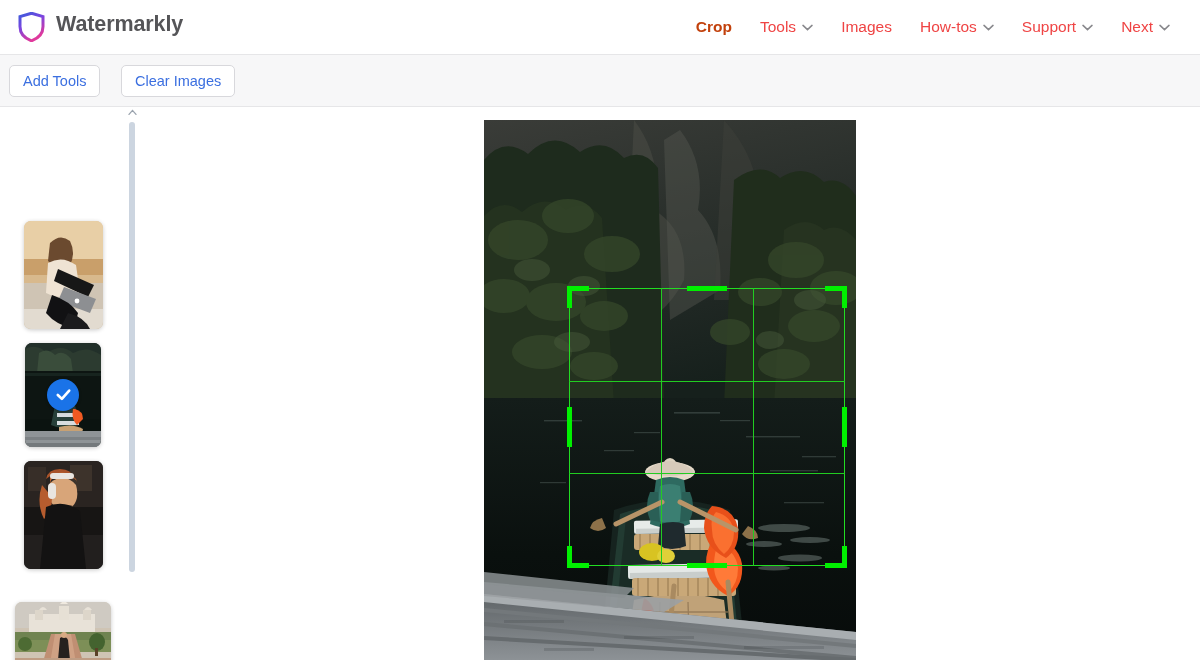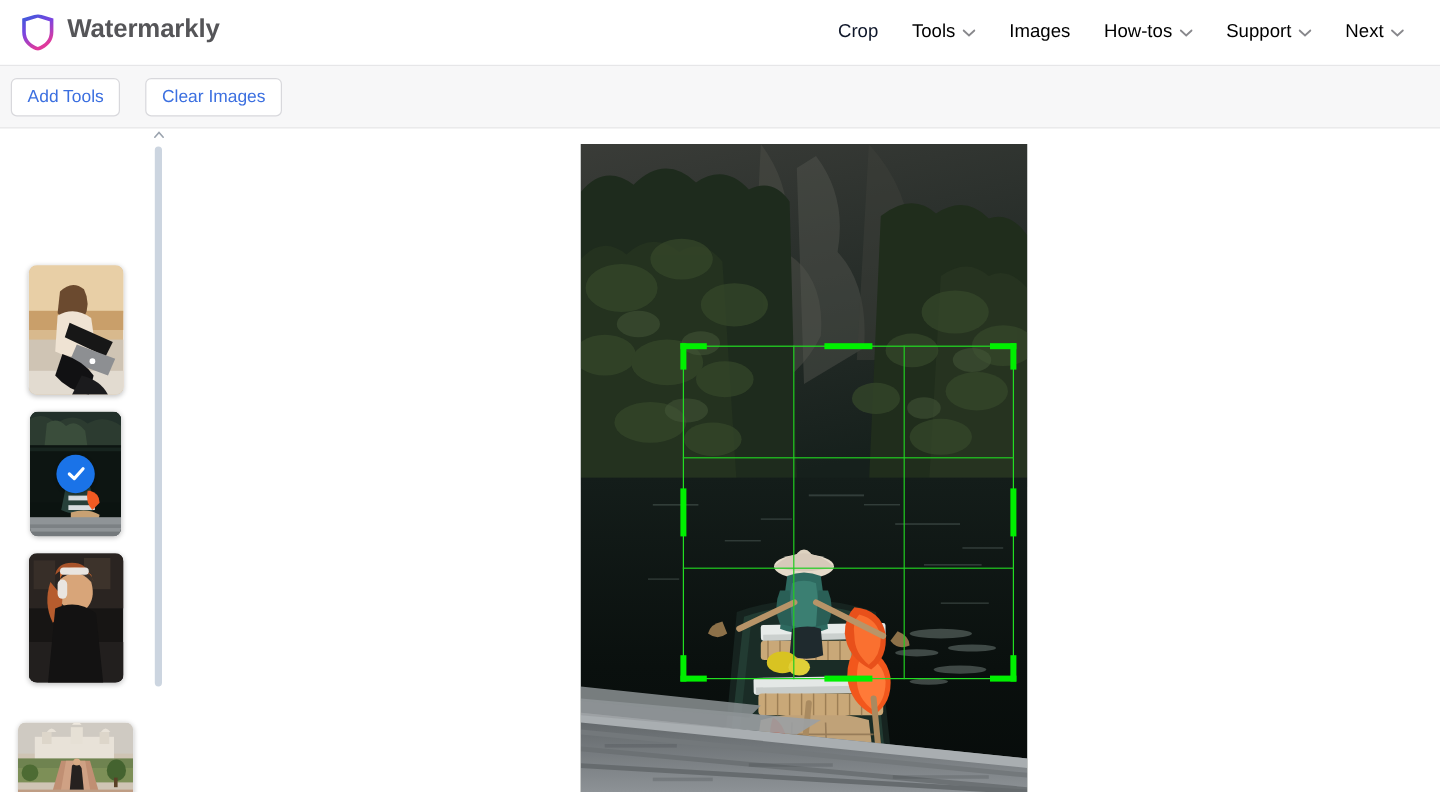--- a/index.html
+++ b/index.html
@@ -29,23 +29,23 @@
     font-size: 21.5px; font-weight: bold; color: #555558;
     letter-spacing: -0.1px; white-space: nowrap;
   }
   #nav {
     margin-left: auto; margin-right: 16px;
     display: flex; align-items: center; gap: 0px;
   }
   .nav-item {
     display: flex; align-items: center; gap: 6px;
     padding: 6px 14px; cursor: pointer;
-    font-size: 15.5px; color: #000000; white-space: nowrap;
-  }
-  .nav-item.active { color: #0f172a; font-weight: normal; }
+    font-size: 15.5px; color: #ef4444; white-space: nowrap;
+  }
+  .nav-item.active { color: #c2410c; font-weight: bold; }
   .caret { display: inline-block; width: 11px; height: 7px; flex: 0 0 auto; }
   .caret svg { display: block; }
 
   
   #toolbar {
     position: absolute; left: 0; top: 55px;
     width: 1200px; height: 52px;
     background: #f7f7f8;
     border-bottom: 1px solid #e6e6e8;
   }

